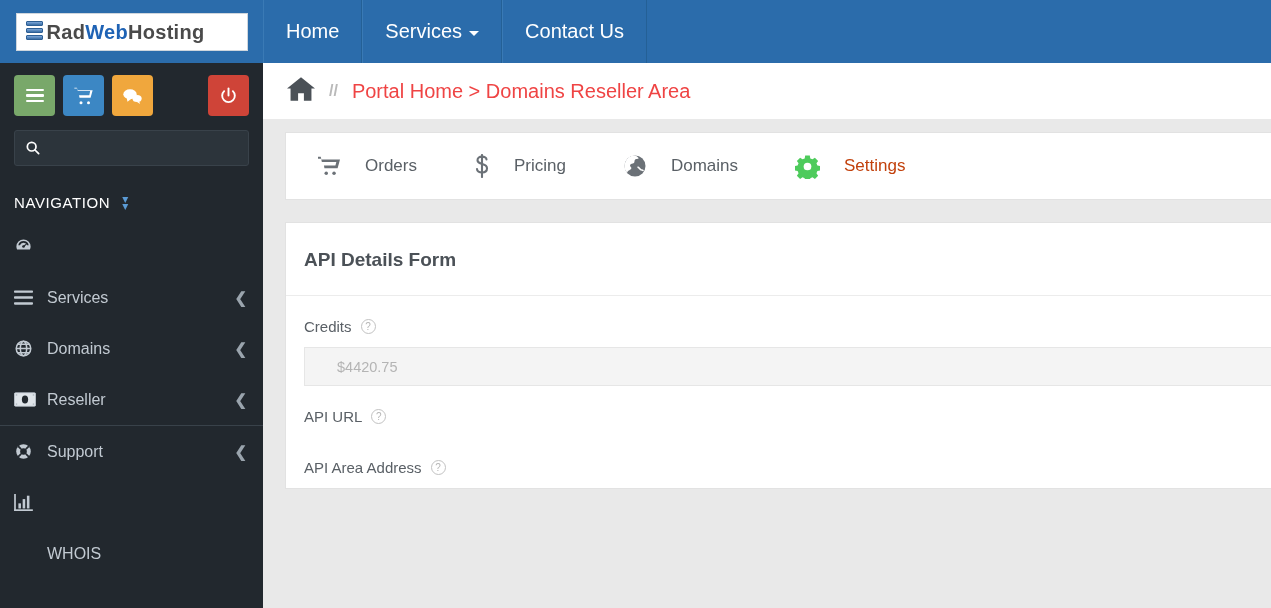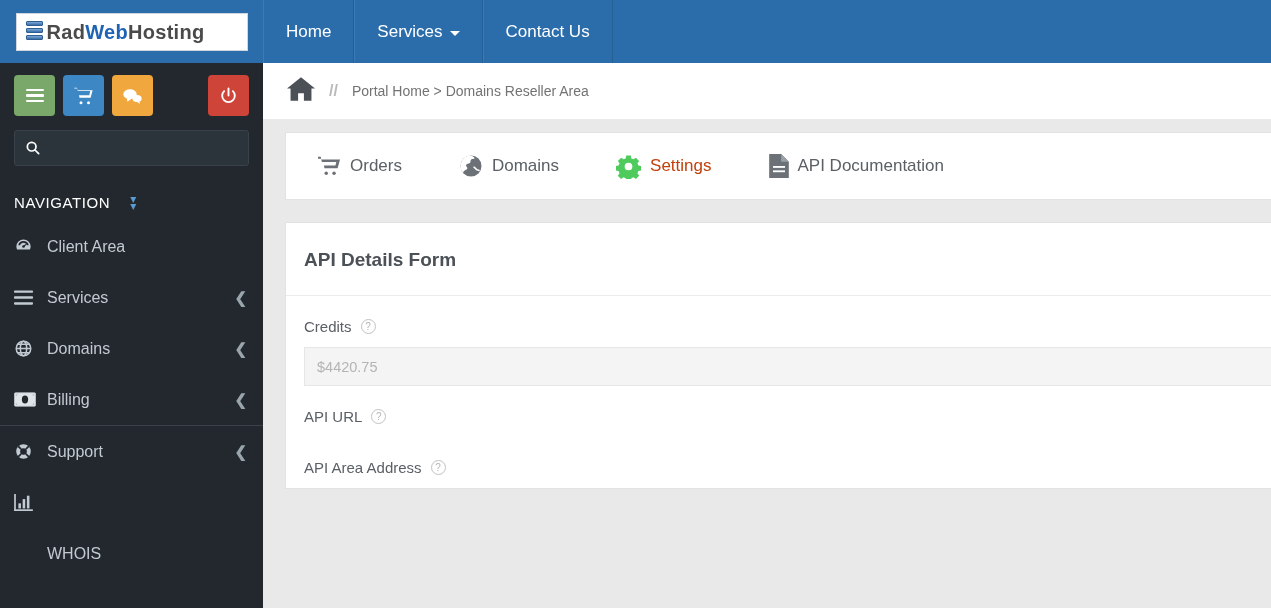--- a/index.html
+++ b/index.html
@@ -40,21 +40,21 @@
     font-size: 20px; font-weight: bold; letter-spacing: 0.3px;
     white-space: nowrap; line-height: 1;
   }
   .logo-text .dk { color: #4a4a4a; }
   .logo-text .bl { color: #1f63b5; }
 
   .topnav { display: flex; align-items: stretch; }
   .topnav-item {
     display: flex; align-items: center; gap: 7px;
     padding: 0 22px; height: 63px;
-    color: #ffffff; font-size: 17px;
+    color: #ffffff; font-size: 20px;
     border-left: 1px solid #3a7ab5; border-right: 1px solid #24année;
     border-right: 1px solid #246096;
     cursor: pointer; white-space: nowrap;
   }
   .caret-down {
     width: 0; height: 0; border-left: 5px solid transparent;
     border-right: 5px solid transparent; border-top: 5px solid #ffffff;
     display: inline-block; margin-top: 3px;
   }
 
@@ -92,21 +92,21 @@
   }
   .search-box svg { flex: none; }
   .search-input {
     border: 0; background: transparent; outline: none;
     color: #c9d2da; font-size: 13px; margin-left: 8px;
     width: 100%; font-family: "Liberation Sans", sans-serif;
   }
   .search-input::placeholder { color: #6d7780; }
 
   .nav-head {
-    display: flex; align-items: center; gap: 20px;
+    display: flex; align-items: center; gap: 12px;
     padding: 28px 0 10px 14px; color: #ffffff;
     font-size: 15px; letter-spacing: 0.6px; cursor: pointer;
   }
   .dbl-chev { display: flex; flex-direction: column; line-height: 7px; }
   .dbl-chev span { color: #5b9bd5; font-size: 12px; }
 
   .nav-item {
     display: flex; align-items: center; height: 51px;
     padding: 0 16px 0 14px; color: #c2cad2; font-size: 16px; cursor: pointer;
   }
@@ -121,29 +121,29 @@
   
   .main {
     position: absolute; top: 63px; left: 263px;
     width: 1008px; height: 545px; background: #e9e9e9;
   }
   .breadcrumb-bar {
     height: 56px; background: #ffffff;
     display: flex; align-items: center; padding-left: 24px; gap: 14px;
   }
   .crumb-sep { color: #b9b9b9; font-size: 16px; font-weight: bold; }
-  .crumb-text { color: #737373; font-size: 14px; white-space: nowrap; }
+  .crumb-text { color: #ef4444; font-size: 20px; white-space: nowrap; }
 
   .card {
     background: #ffffff; margin: 0 0 0 22px; width: 1008px;
     border: 1px solid #e2e2e2; border-right: 0;
   }
   .tabs-card { margin-top: 13px; height: 68px; display: flex; align-items: center; }
   .tab {
-    display: flex; align-items: center; gap: 9px;
+    display: flex; align-items: center; gap: 24px;
     padding: 0 26px 0 31px; height: 68px; cursor: pointer;
     color: #5a6066; font-size: 17px; white-space: nowrap;
   }
   .tab .ic { display: flex; align-items: center; color: #6b7177; }
   .tab.active { color: #c2410c; }
   .tab.active .ic { color: #4ecb5c; }
 
   .form-card { margin-top: 22px; }
   .form-title {
     font-size: 19px; color: #4b5157; font-weight: bold;
@@ -154,21 +154,21 @@
     display: flex; align-items: center; gap: 9px;
     color: #5a6066; font-size: 15px; margin-bottom: 12px;
   }
   .help-ic {
     width: 15px; height: 15px; border: 1px solid #c2c2c2; border-radius: 50%;
     color: #b5b5b5; font-size: 10px; display: flex;
     align-items: center; justify-content: center; cursor: pointer; flex: none;
   }
   .field-input {
     height: 39px; background: #f4f4f4; border: 1px solid #e6e6e6;
-    width: 968px; display: flex; align-items: center; padding-left: 12px;
+    width: 968px; display: flex; align-items: center; padding-left: 32px;
     color: #b4b4b4; font-size: 14.5px; white-space: nowrap; overflow: hidden;
   }
 </style>
 </head>
 <body>
 
 <div class="app">
 
   <div class="topbar">
     <div class="logo-cell">
@@ -248,21 +248,20 @@
     </div>
 
     <div class="nav-item">
       <span class="ic">
         <svg width="19" height="19" viewBox="0 0 24 24" fill="#c2cad2">
             <path d="M12 3a9 9 0 0 0-9 9 9 9 0 0 0 .9 3.9h16.2A9 9 0 0 0 21 12a9 9 0 0 0-9-9zm0 2.2a6.8 6.8 0 0 1 6.6 5.3h-2.1a4.7 4.7 0 0 0-9 0H5.4A6.8 6.8 0 0 1 12 5.2z"></path>
             <circle cx="12" cy="12" r="1.7" fill="#22282e"></circle>
             <path d="M12 12l3.6-3" stroke="#22282e" stroke-width="1.4"></path>
           </svg>
       </span>
-      <span class="lbl">Client Area</span>
     </div>
 
     <div class="nav-item">
       <span class="ic">
         <svg width="19" height="15" viewBox="0 0 24 18" fill="#c2cad2">
             <rect y="0" width="24" height="3" rx="1"></rect>
             <rect y="7.5" width="24" height="3" rx="1"></rect>
             <rect y="15" width="24" height="3" rx="1"></rect>
           </svg>
       </span>
@@ -286,21 +285,21 @@
       <span class="ic">
         <svg width="22" height="15" viewBox="0 0 28 18">
             <rect x="0.5" y="0.5" width="27" height="17" rx="1.5" fill="#dfe4e9" stroke="#c2cad2"></rect>
             <ellipse cx="14" cy="9" rx="4" ry="5" fill="#22282e"></ellipse>
             <circle cx="3.2" cy="3.2" r="1.1" fill="#b6bec6"></circle>
             <circle cx="24.8" cy="3.2" r="1.1" fill="#b6bec6"></circle>
             <circle cx="3.2" cy="14.8" r="1.1" fill="#b6bec6"></circle>
             <circle cx="24.8" cy="14.8" r="1.1" fill="#b6bec6"></circle>
           </svg>
       </span>
-      <span class="lbl">Billing</span>
+      <span class="lbl">Reseller</span>
       <span class="chev-left">❮</span>
     </div>
 
     <div class="nav-sep"></div>
 
     <div class="nav-item">
       <span class="ic">
         <svg width="19" height="19" viewBox="0 0 24 24">
             <circle cx="12" cy="12" r="9.2" fill="#c2cad2"></circle>
             <circle cx="12" cy="12" r="4.2" fill="#22282e"></circle>
@@ -347,48 +346,46 @@
           <svg width="24" height="22" viewBox="0 0 24 24" fill="#6b7177">
               <path d="M0 2h3l.7 3H24l-2.6 9.5H7l-.5-3H19l1-4H4.2L3.4 4H0z"></path>
               <circle cx="9" cy="20" r="1.9"></circle>
               <circle cx="17.5" cy="20" r="1.9"></circle>
             </svg>
         </span>
         <span>Orders</span>
       </div>
       <div class="tab">
         <span class="ic">
+          <svg width="16" height="24" viewBox="0 0 14 24" fill="none" stroke="#6b7177" stroke-width="2.1" stroke-linecap="round">
+              <path d="M7 1v22"></path>
+              <path d="M11.5 5.5C11.5 3.6 9.5 2.6 7 2.6S2.5 3.8 2.5 6.3 5 9.3 7 9.9s5 1.3 5 4.3-2.3 4.2-5 4.2-5-1.2-5-3.4"></path>
+            </svg>
+        </span>
+        <span>Pricing</span>
+      </div>
+      <div class="tab">
+        <span class="ic">
           <svg width="24" height="24" viewBox="0 0 24 24">
               <circle cx="12" cy="12" r="10.5" fill="#6b7177"></circle>
               <path d="M12 1.6a10.4 10.4 0 0 0-8 17.1c1.4-2.6 3.6-2.4 4.3-4.1.6-1.5-1.6-2-1.2-3.6.4-1.5 2.6-.8 3.8-1.9 1-1 .2-2.6 1.3-3.6 1-.9 2.6-.3 3.6-1.3a10.4 10.4 0 0 0-3.8-2.6z" fill="#ffffff"></path>
               <path d="M14.5 13c1.6.4 2 1.8 3.1 2.6 1 .7 2.2.3 2.8 1.3" stroke="#ffffff" stroke-width="1.5" fill="none"></path>
             </svg>
         </span>
         <span>Domains</span>
       </div>
       <div class="tab active">
         <span class="ic">
           <svg width="25" height="25" viewBox="0 0 24 24" fill="#4ecb5c">
               <path d="M14.2 1.5h-4.4l-.5 2.7-2.1.9-2.3-1.6-3.1 3.1 1.6 2.3-.9 2.1-2.7.5v4.4l2.7.5.9 2.1-1.6 2.3 3.1 3.1 2.3-1.6 2.1.9.5 2.7h4.4l.5-2.7 2.1-.9 2.3 1.6 3.1-3.1-1.6-2.3.9-2.1 2.7-.5v-4.4l-2.7-.5-.9-2.1 1.6-2.3-3.1-3.1-2.3 1.6-2.1-.9z"></path>
               <circle cx="12" cy="12" r="3.7" fill="#ffffff"></circle>
             </svg>
         </span>
         <span>Settings</span>
       </div>
-      <div class="tab">
-        <span class="ic">
-          <svg width="20" height="24" viewBox="0 0 18 22">
-              <path d="M0 0h11l7 7v15H0z" fill="#6b7177"></path>
-              <path d="M11 0l7 7h-7z" fill="#9aa1a8"></path>
-              <rect x="3.5" y="11" width="11" height="1.7" fill="#ffffff"></rect>
-              <rect x="3.5" y="15" width="11" height="1.7" fill="#ffffff"></rect>
-            </svg>
-        </span>
-        <span>API Documentation</span>
-      </div>
     </div>
 
     <div class="card form-card">
       <div class="form-title">API Details Form</div>
 
       <div class="field">
         <div class="field-label">
           <span>Credits</span>
           <span class="help-ic">?</span>
         </div>

